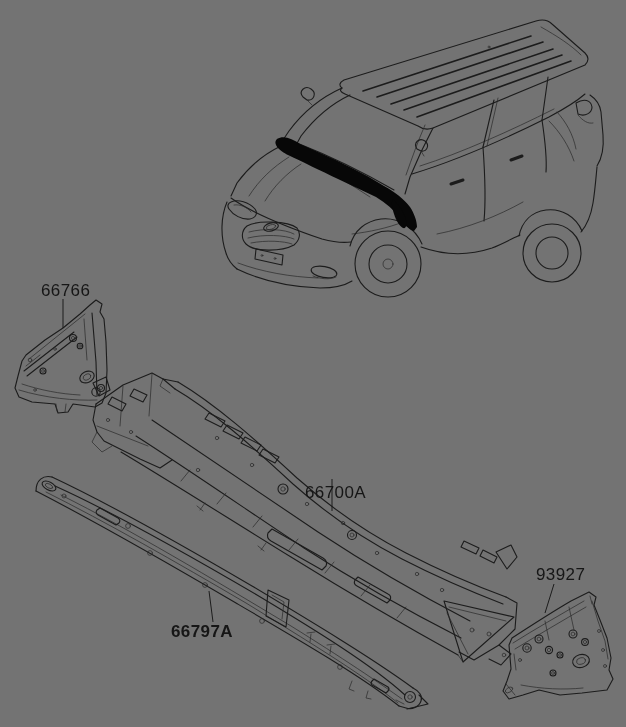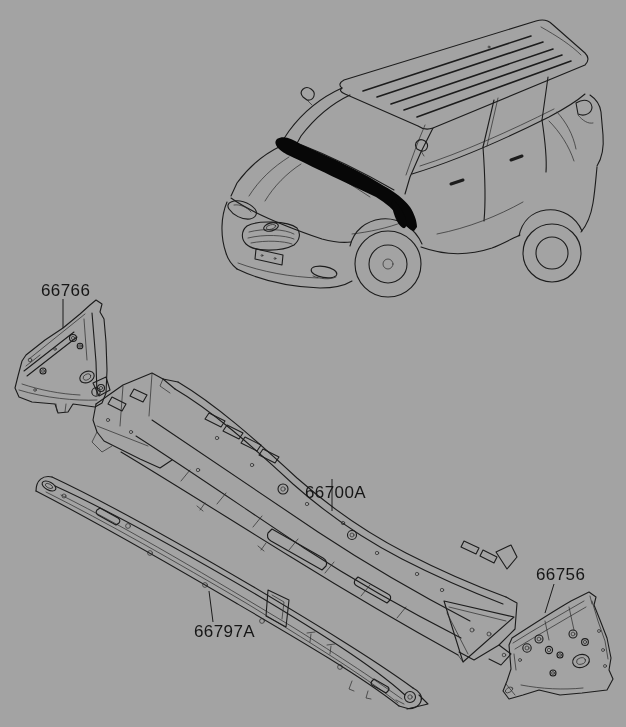--- a/index.html
+++ b/index.html
@@ -1,17 +1,17 @@
 <!DOCTYPE html>
 <html><head>
 <meta charset="utf-8">
 <style>
   html,body{margin:0;padding:0;background:#fff;}
   .page{
-    position:relative;width:626px;height:727px;background:#a3a3a3;overflow:hidden;
+    position:relative;width:626px;height:727px;background:#737373;overflow:hidden;
     font-family:"Liberation Sans", sans-serif;
   }
   .art{position:absolute;left:0;top:0;}
   .ln{fill:none;stroke:#1c1c1c;stroke-width:1.1;stroke-linecap:round;stroke-linejoin:round;}
   .thin{fill:none;stroke:#2a2a2a;stroke-width:0.7;stroke-linecap:round;stroke-linejoin:round;}
   .ridge{fill:none;stroke:#1c1c1c;stroke-width:1.6;stroke-linecap:round;}
   .fillblack{fill:#070707;stroke:none;}
   .handle{fill:none;stroke:#1c1c1c;stroke-width:3;stroke-linecap:round;}
   .leader{fill:none;stroke:#1c1c1c;stroke-width:1;}
   .part-label{
@@ -263,17 +263,17 @@
   <path class="leader" d="M63,299 L63,328"></path>
   <path class="leader" d="M332,479 L332,511"></path>
   <path class="leader" d="M209,591 L213,622"></path>
   <path class="leader" d="M554,584 L545,613"></path>
 </svg>
 
 <div class="part-label" style="left:41px;top:282px;">66766</div>
 
 <div class="part-label" style="left:305px;top:484px;">66700A</div>
 
-<div class="part-label" style="left:194px;top:623px;">66797A</div>
-
-<div class="part-label" style="left:536px;top:566px;">66756</div>
+<div class="part-label" style="left:171px;top:623px;font-weight:bold;">66797A</div>
+
+<div class="part-label" style="left:536px;top:566px;">93927</div>
 
 </div>
 
 </body></html>

